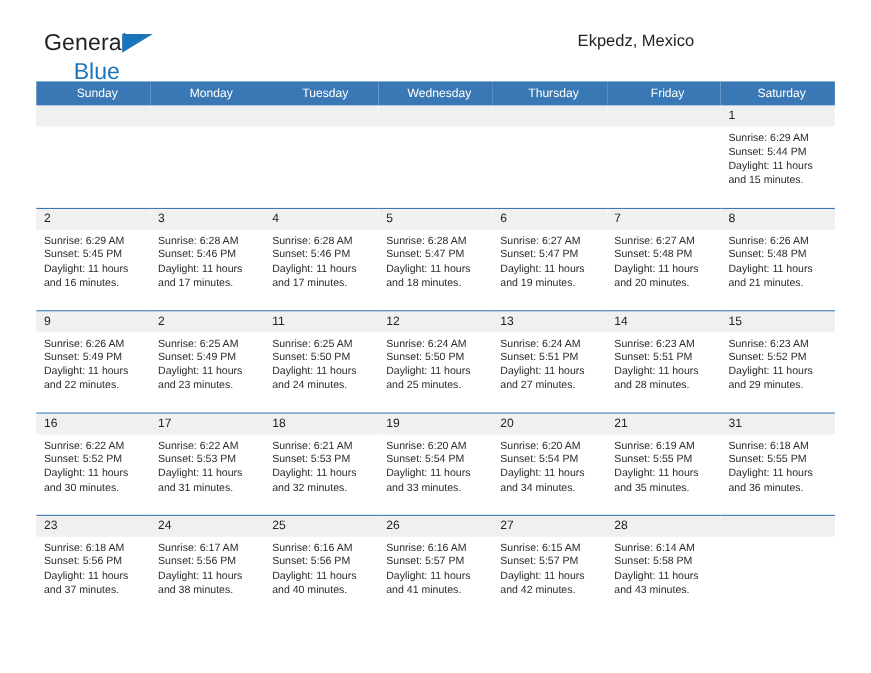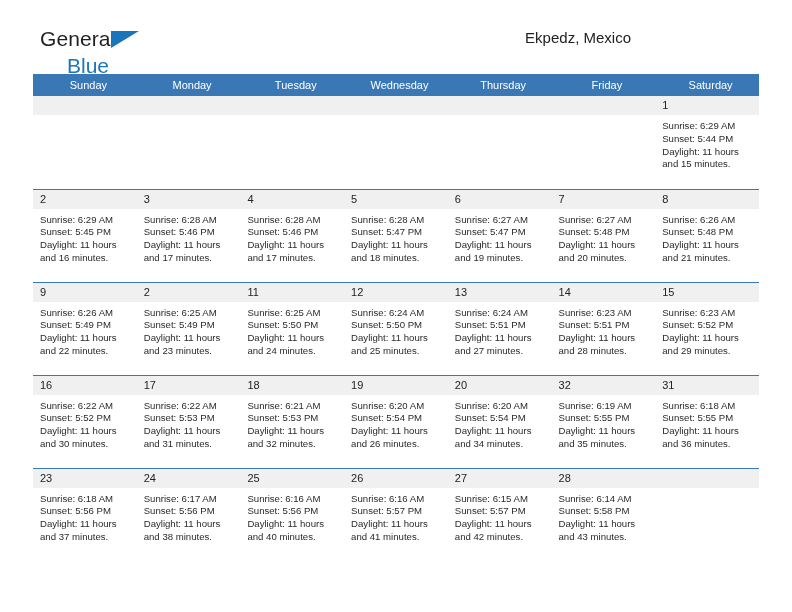--- a/index.html
+++ b/index.html
@@ -348,34 +348,34 @@
               <div>Daylight: 11 hours</div>
               <div>and 32 minutes.</div>
             </div>
           </td>
           <td>
             <div class="daynum">19</div>
             <div class="cellbody">
               <div>Sunrise: 6:20 AM</div>
               <div>Sunset: 5:54 PM</div>
               <div>Daylight: 11 hours</div>
-              <div>and 26 minutes.</div>
+              <div>and 33 minutes.</div>
             </div>
           </td>
           <td>
             <div class="daynum">20</div>
             <div class="cellbody">
               <div>Sunrise: 6:20 AM</div>
               <div>Sunset: 5:54 PM</div>
               <div>Daylight: 11 hours</div>
               <div>and 34 minutes.</div>
             </div>
           </td>
           <td>
-            <div class="daynum">32</div>
+            <div class="daynum">21</div>
             <div class="cellbody">
               <div>Sunrise: 6:19 AM</div>
               <div>Sunset: 5:55 PM</div>
               <div>Daylight: 11 hours</div>
               <div>and 35 minutes.</div>
             </div>
           </td>
           <td>
             <div class="daynum">31</div>
             <div class="cellbody">

